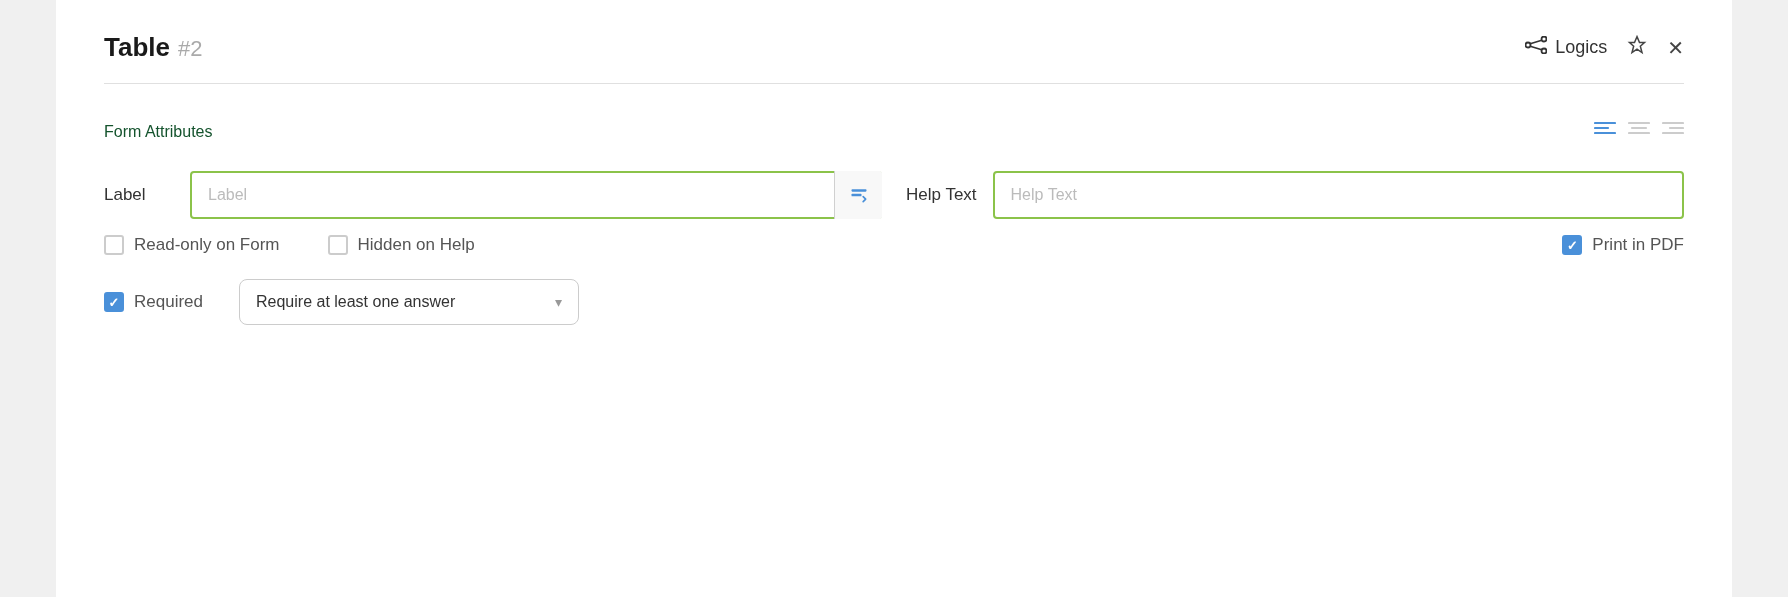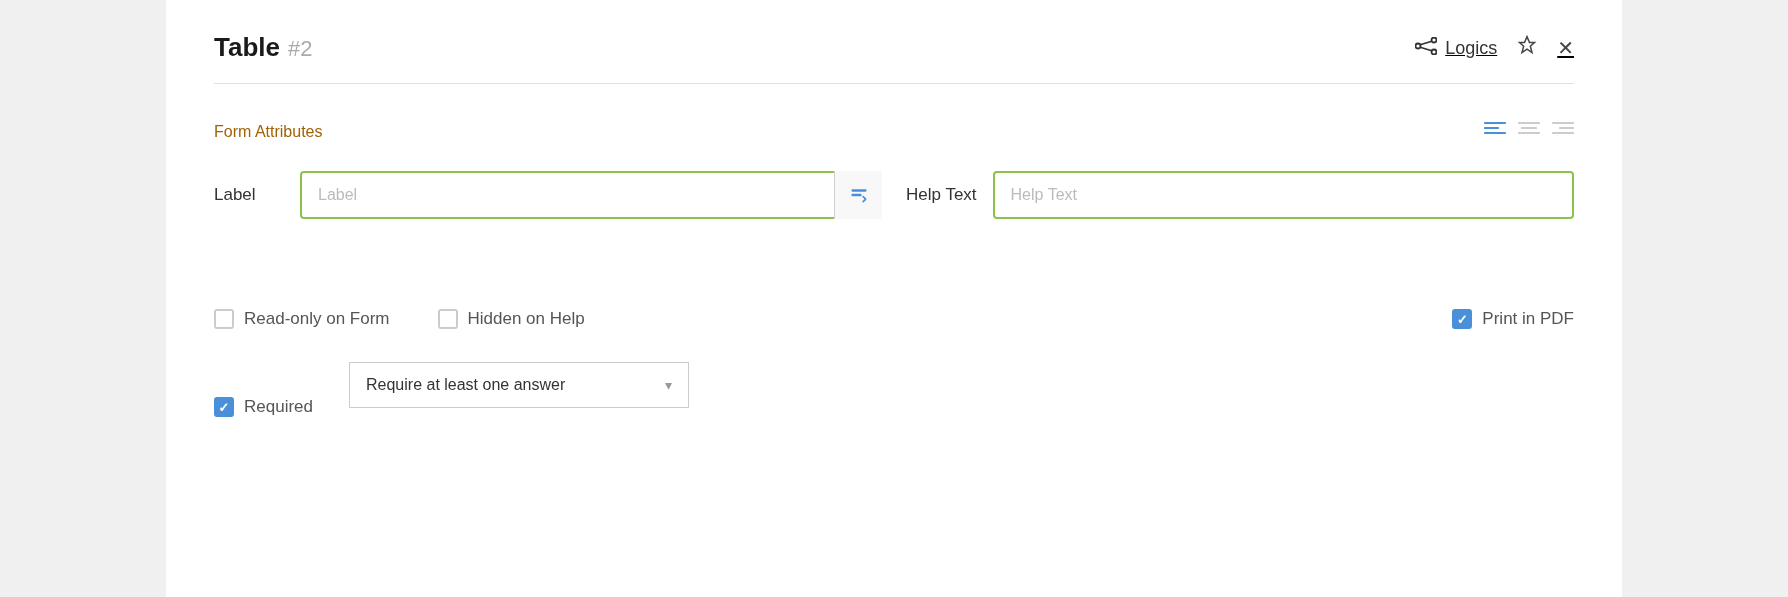--- a/index.html
+++ b/index.html
@@ -6,21 +6,21 @@
     body {
       background: #f0f0f0;
       font-family: -apple-system, BlinkMacSystemFont, 'Segoe UI', Helvetica, Arial, sans-serif;
       display: flex;
       justify-content: center;
       align-items: center;
       min-height: 100vh;
     }
     .panel {
       background: #fff;
-      width: 1456px;
+      width: 1676px;
       min-height: 597px;
       padding: 32px 48px 40px 48px;
       position: relative;
     }
     
     .header {
       display: flex;
       justify-content: space-between;
       align-items: center;
       padding-bottom: 20px;
@@ -37,23 +37,22 @@
       font-weight: 700;
       color: #1a1a1a;
     }
     .title-sub {
       font-size: 22px;
       font-weight: 400;
       color: #aaa;
     }
     .header-actions {
       display: flex;
-      align-items: flex-end;
+      align-items: center;
       gap: 20px;
-      text-decoration: underline;
     }
     .logics-btn {
       display: flex;
       align-items: center;
       gap: 8px;
       font-size: 18px;
       color: #333;
       cursor: pointer;
       background: none;
       border: none;
@@ -67,40 +66,40 @@
     }
     
     .section-header {
       display: flex;
       justify-content: space-between;
       align-items: center;
       margin-bottom: 28px;
     }
     .section-title {
       font-size: 16px;
-      color: #a16207;
+      color: #14532d;
       font-weight: 400;
     }
     .align-icons {
       display: flex;
       gap: 12px;
       align-items: center;
     }
     .align-icon {
       font-size: 18px;
       cursor: pointer;
     }
     .align-icon.active { color: #4a90d9; }
     .align-icon.inactive { color: #bbb; }
     
     .form-row {
       display: flex;
       align-items: flex-start;
       gap: 24px;
-      margin-bottom: 46px;
+      margin-bottom: 16px;
     }
     .field-group {
       display: flex;
       align-items: center;
       gap: 16px;
       flex: 1;
     }
     .field-label {
       font-size: 17px;
       color: #333;
@@ -161,21 +160,20 @@
       display: flex;
       align-items: center;
       gap: 48px;
       margin-bottom: 24px;
     }
     .checkbox-item {
       display: flex;
       align-items: center;
       gap: 10px;
       cursor: pointer;
-      margin-top: 44px;
     }
     .checkbox-box {
       width: 20px;
       height: 20px;
       border: 2px solid #ccc;
       border-radius: 3px;
       background: #fff;
       display: flex;
       align-items: center;
       justify-content: center;
@@ -198,21 +196,21 @@
     
     .required-row {
       display: flex;
       align-items: center;
       gap: 36px;
     }
     .required-dropdown {
       display: flex;
       align-items: center;
       border: 1px solid #ccc;
-      border-radius: 0;
+      border-radius: 8px;
       height: 46px;
       padding: 12px 16px;
       min-width: 340px;
       background: #fff;
       cursor: pointer;
       gap: 12px;
     }
     .dropdown-text {
       font-size: 16px;
       color: #333;

